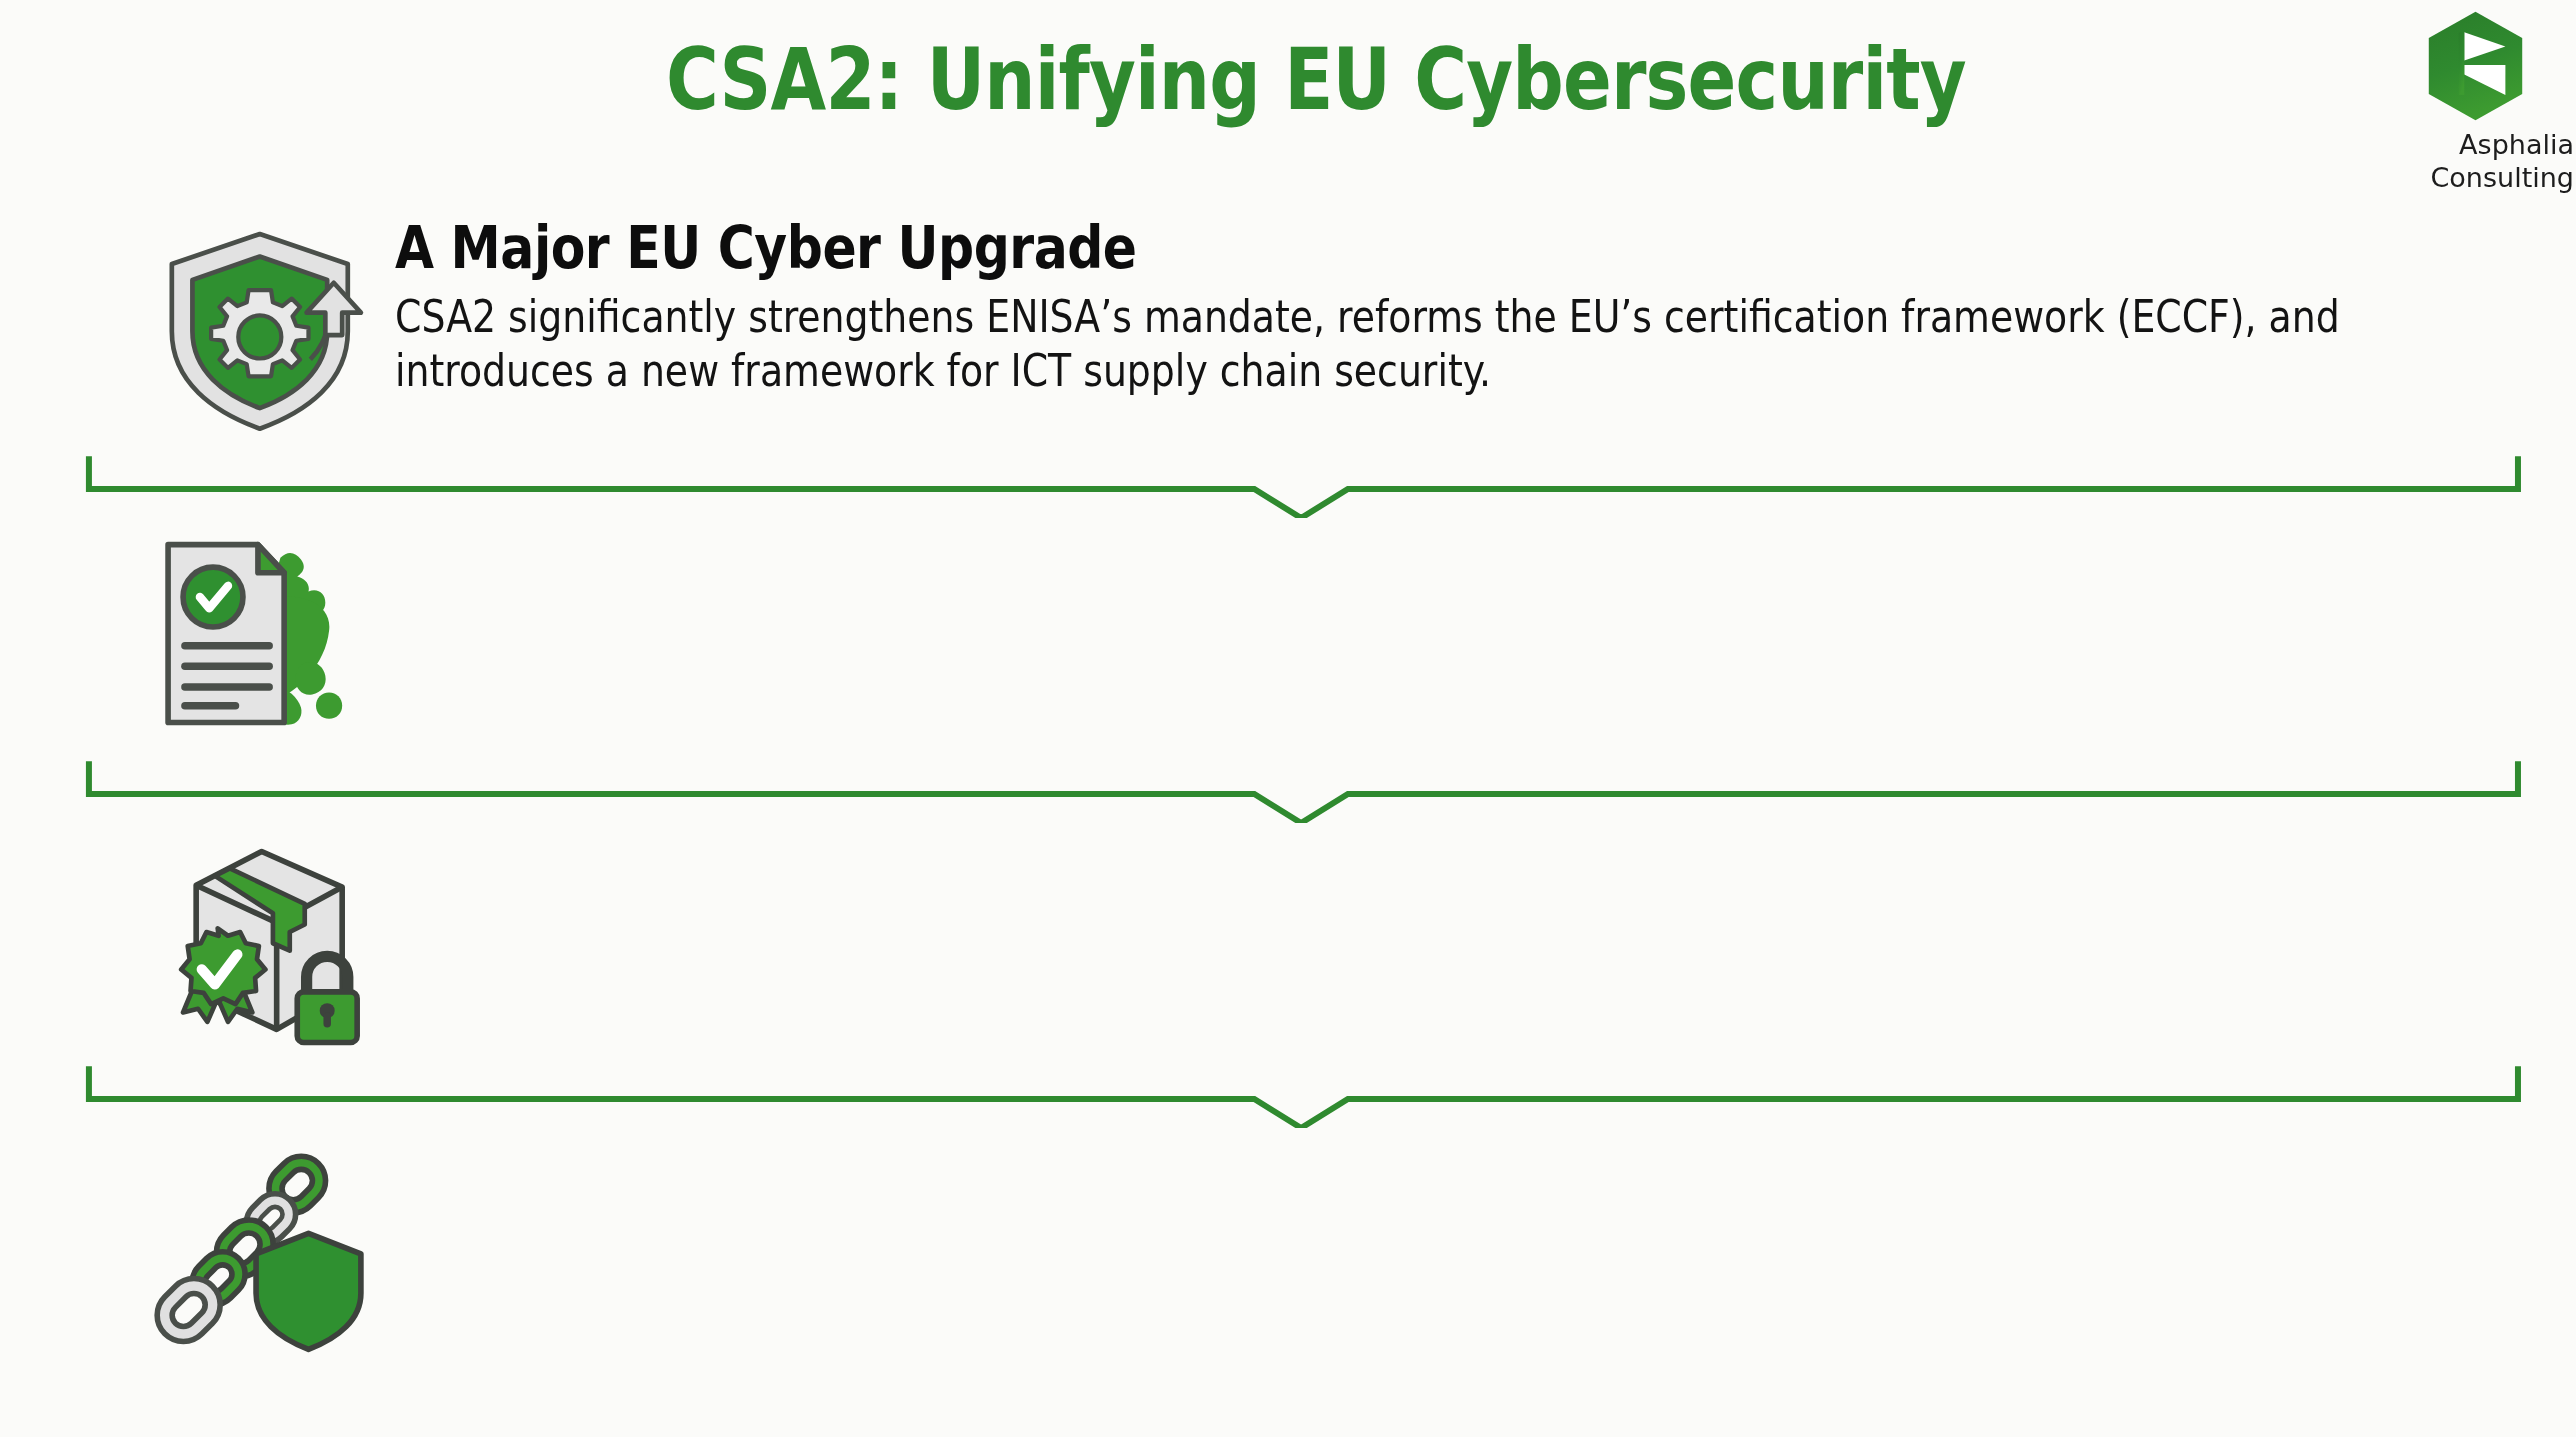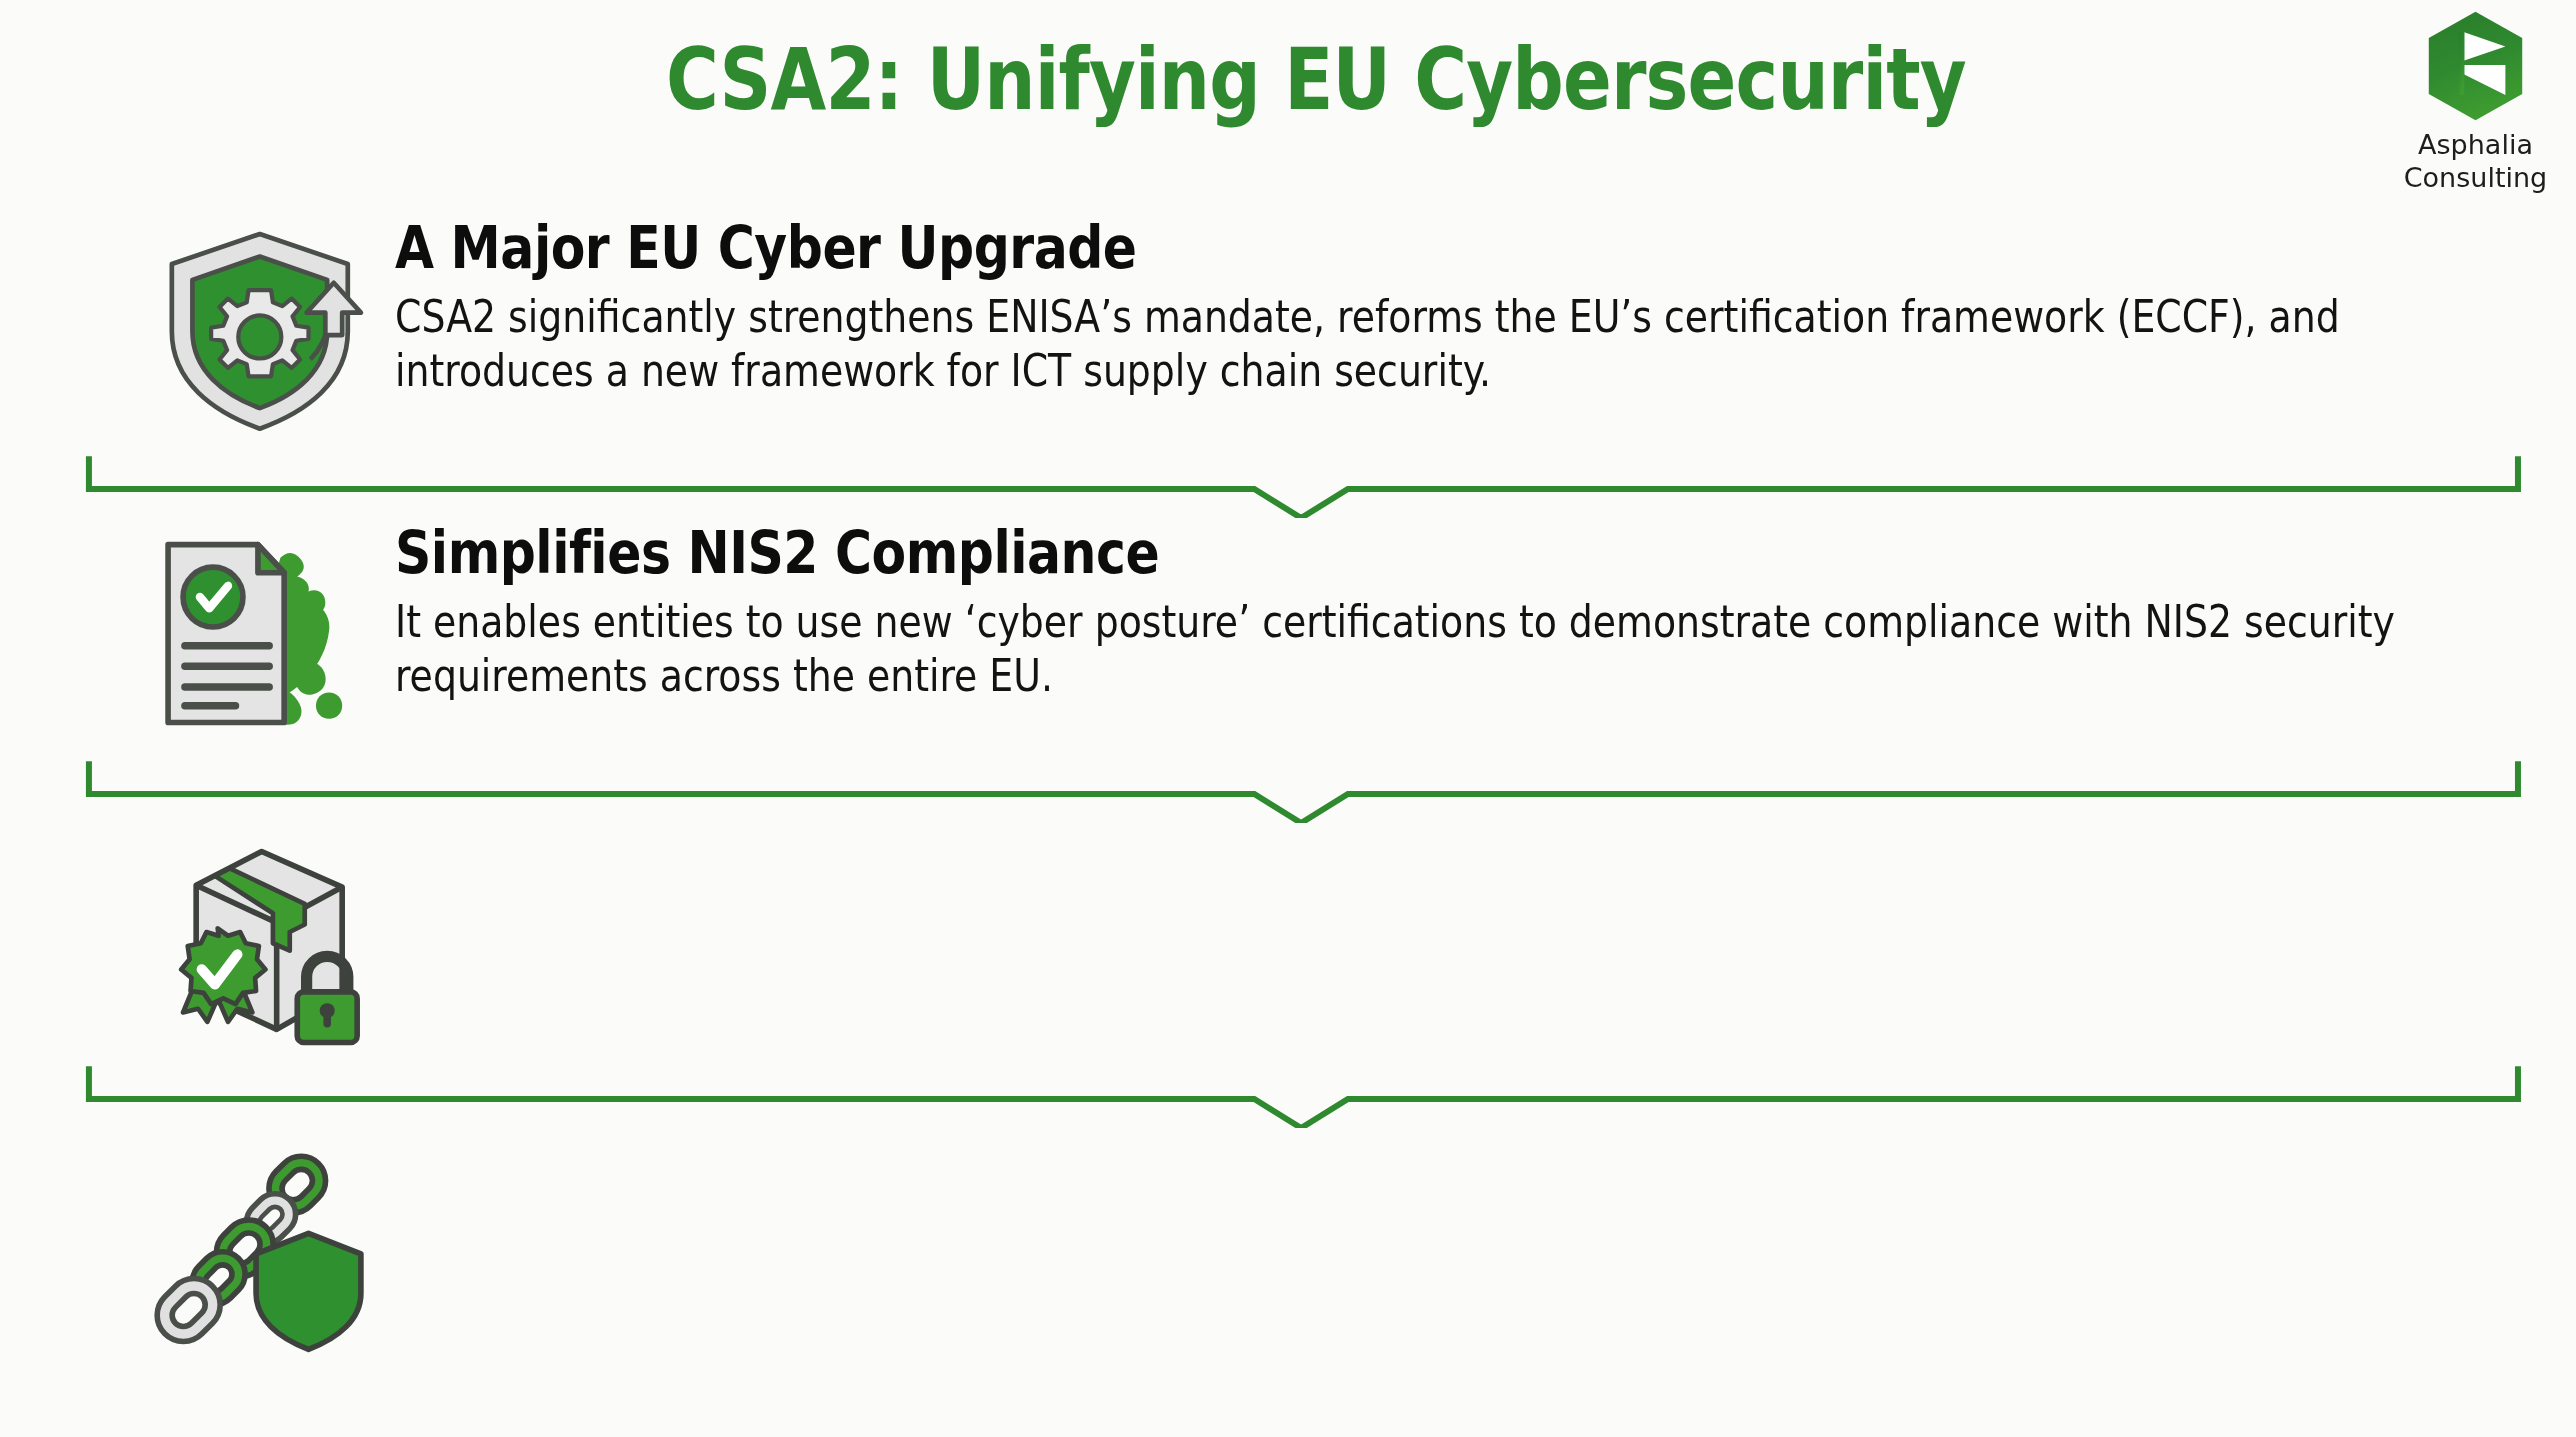--- a/index.html
+++ b/index.html
@@ -41,21 +41,21 @@
     transform-origin: center top;
     white-space: nowrap;
   }
 
   
   .brand {
     position: absolute;
     top: 9.4px;
     right: 30px;
     width: 197px;
-    text-align: center;
+    text-align: right;
   }
   .brand-mark {
     width: 105px;
     height: 114px;
     margin: 0 auto 5.6px auto;
     display: block;
   }
   .brand-name {
     font-family: "DejaVu Sans", sans-serif;
     font-size: 27px;
@@ -208,24 +208,20 @@
         <path d="M64 80 L74 92 L94 68" fill="none" stroke="#ffffff" stroke-width="9" stroke-linecap="round" stroke-linejoin="round"></path>
 
         <g stroke="#4a4f4a" stroke-width="8" stroke-linecap="round">
           <line x1="48" y1="132" x2="138" y2="132"></line>
           <line x1="48" y1="154" x2="138" y2="154"></line>
           <line x1="48" y1="176" x2="138" y2="176"></line>
           <line x1="48" y1="196" x2="102" y2="196"></line>
         </g>
       </svg>
     </div>
-    <div class="sec-body">
-      <div class="sec-heading">Simplifies NIS2 Compliance</div>
-      <div class="sec-text">It enables entities to use new ‘cyber posture’ certifications to demonstrate compliance with NIS2 security requirements across the entire EU.</div>
-    </div>
   </div>
 
   <div class="divider">
     <svg viewBox="0 0 2752 76" preserveAspectRatio="none">
       <path d="M95 10 L95 45 L1340 45 L1390 76 L1440 45 L2690 45 L2690 10" fill="none" stroke="#2f8a2f" stroke-width="6" stroke-linejoin="miter" vector-effect="non-scaling-stroke"></path>
     </svg>
   </div>
 
   <div class="section">
     <div class="sec-icon">

